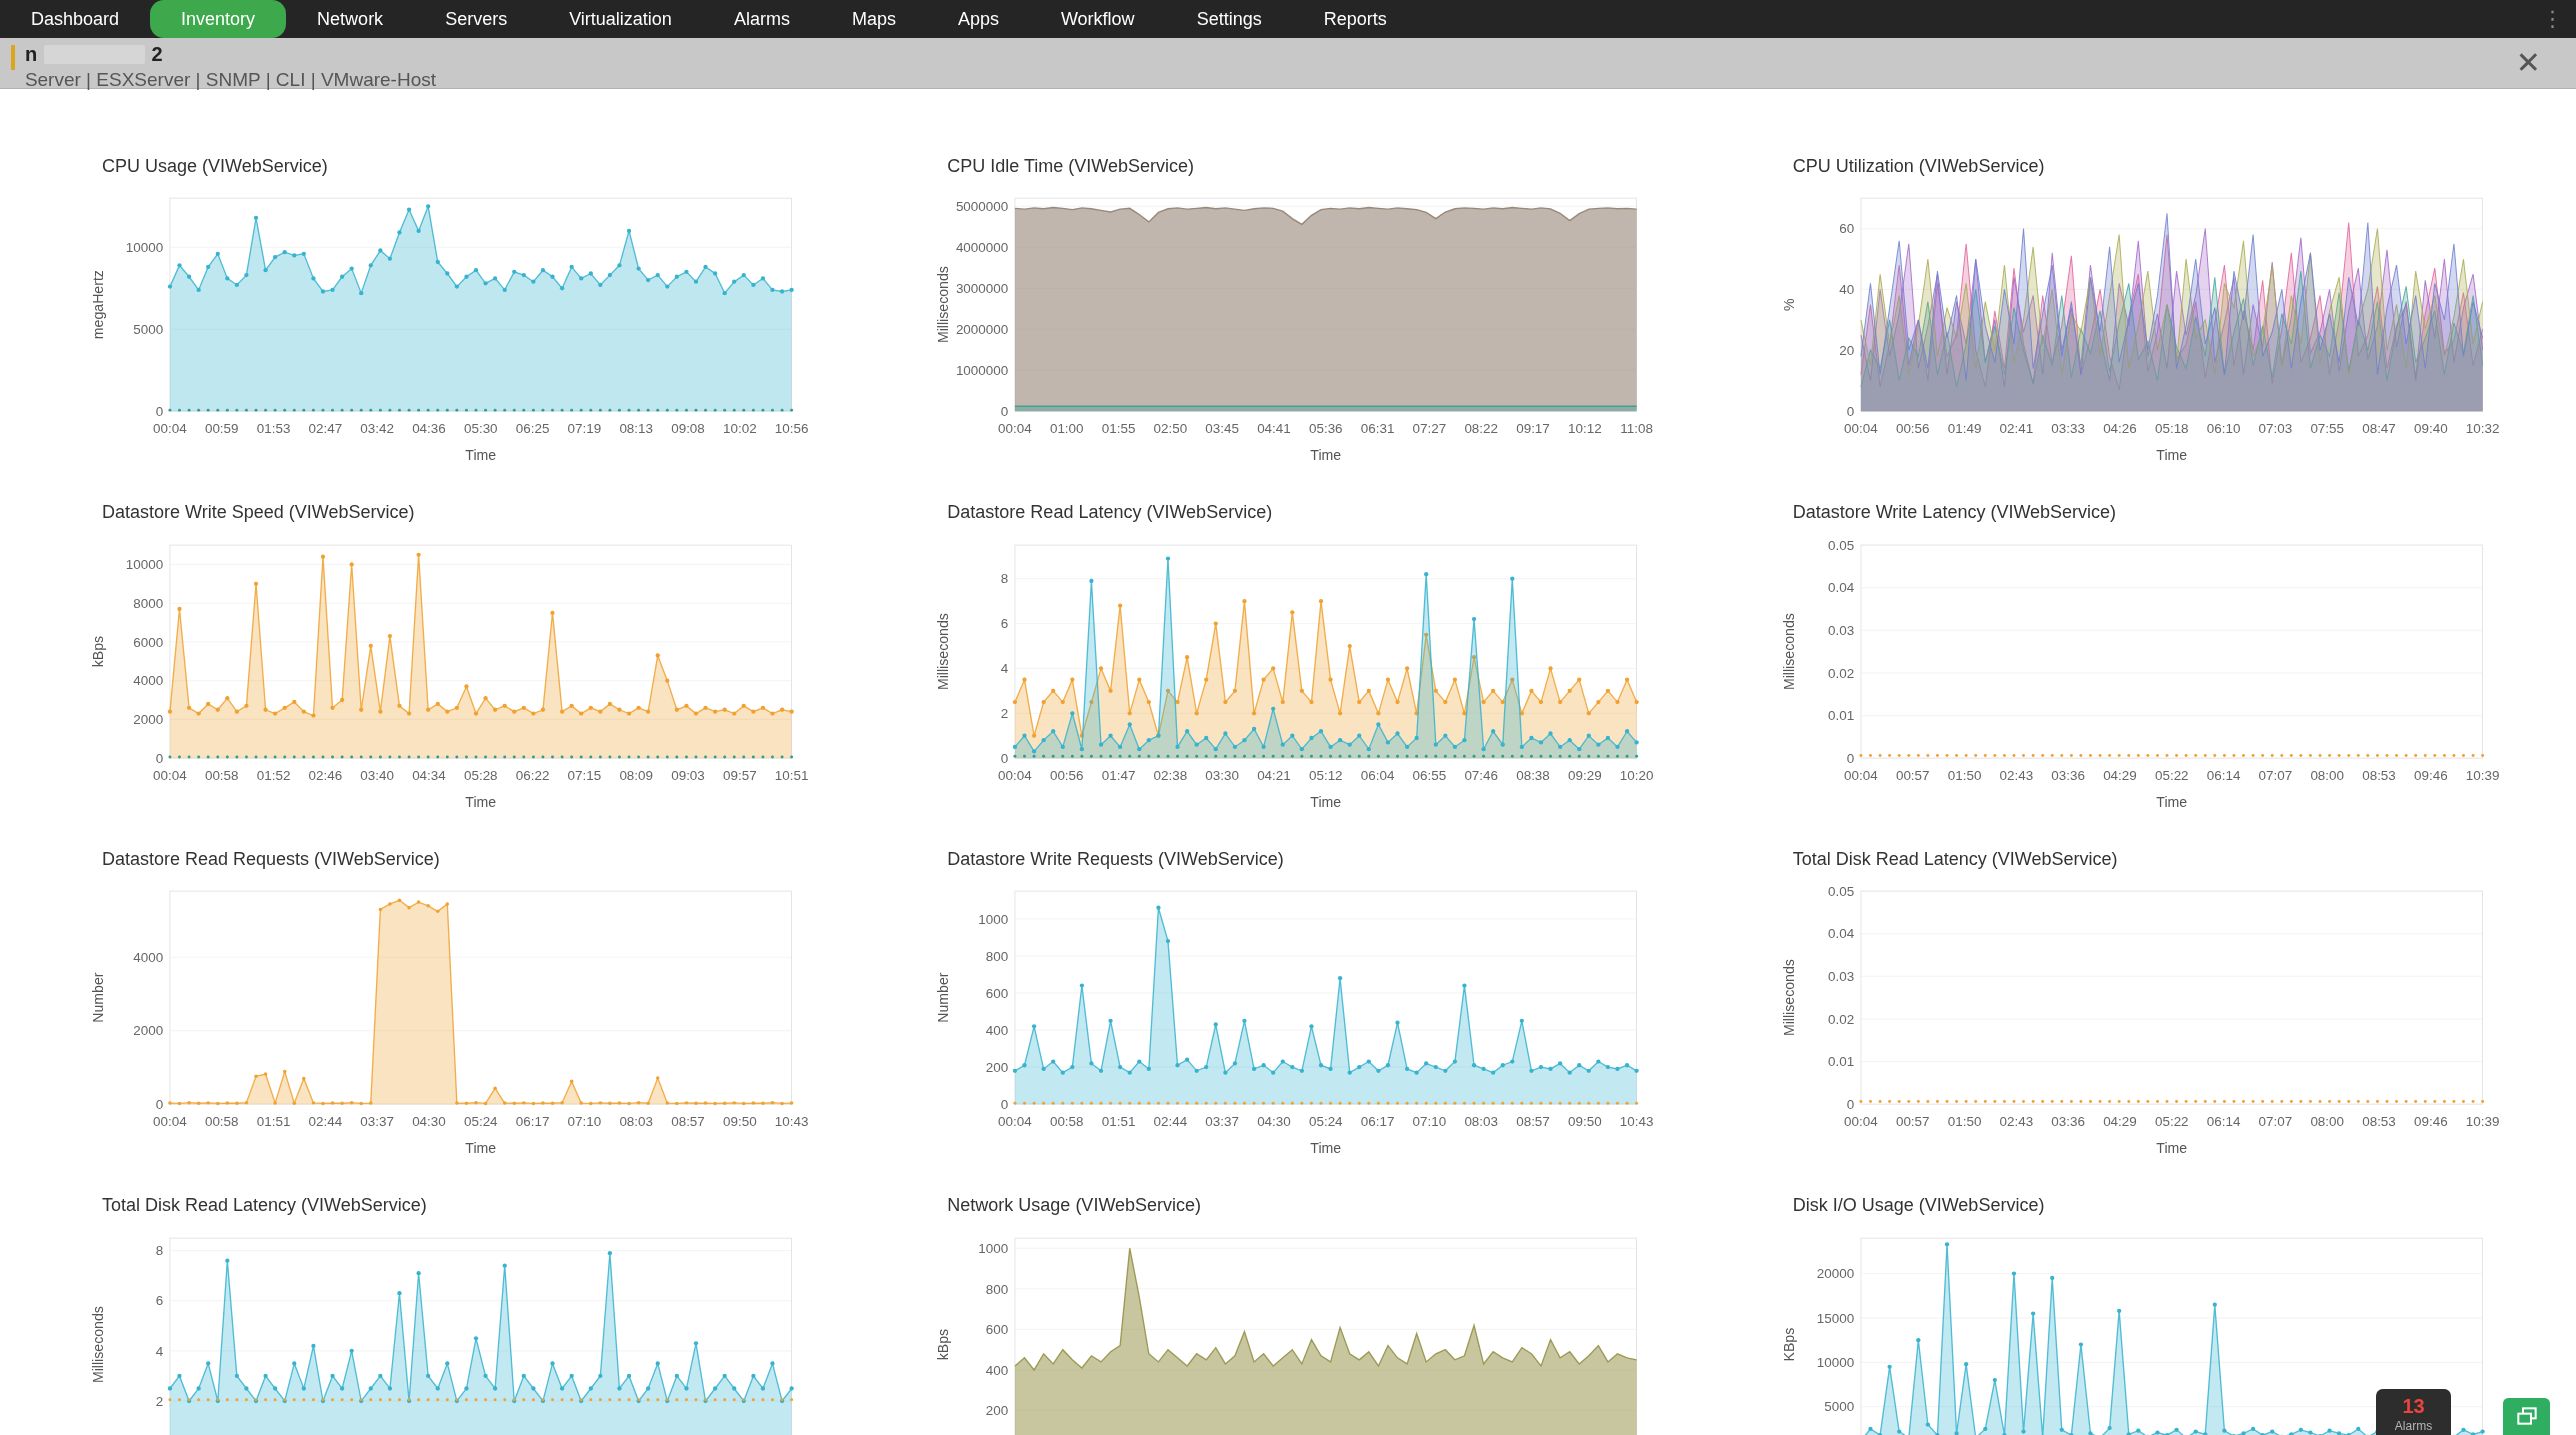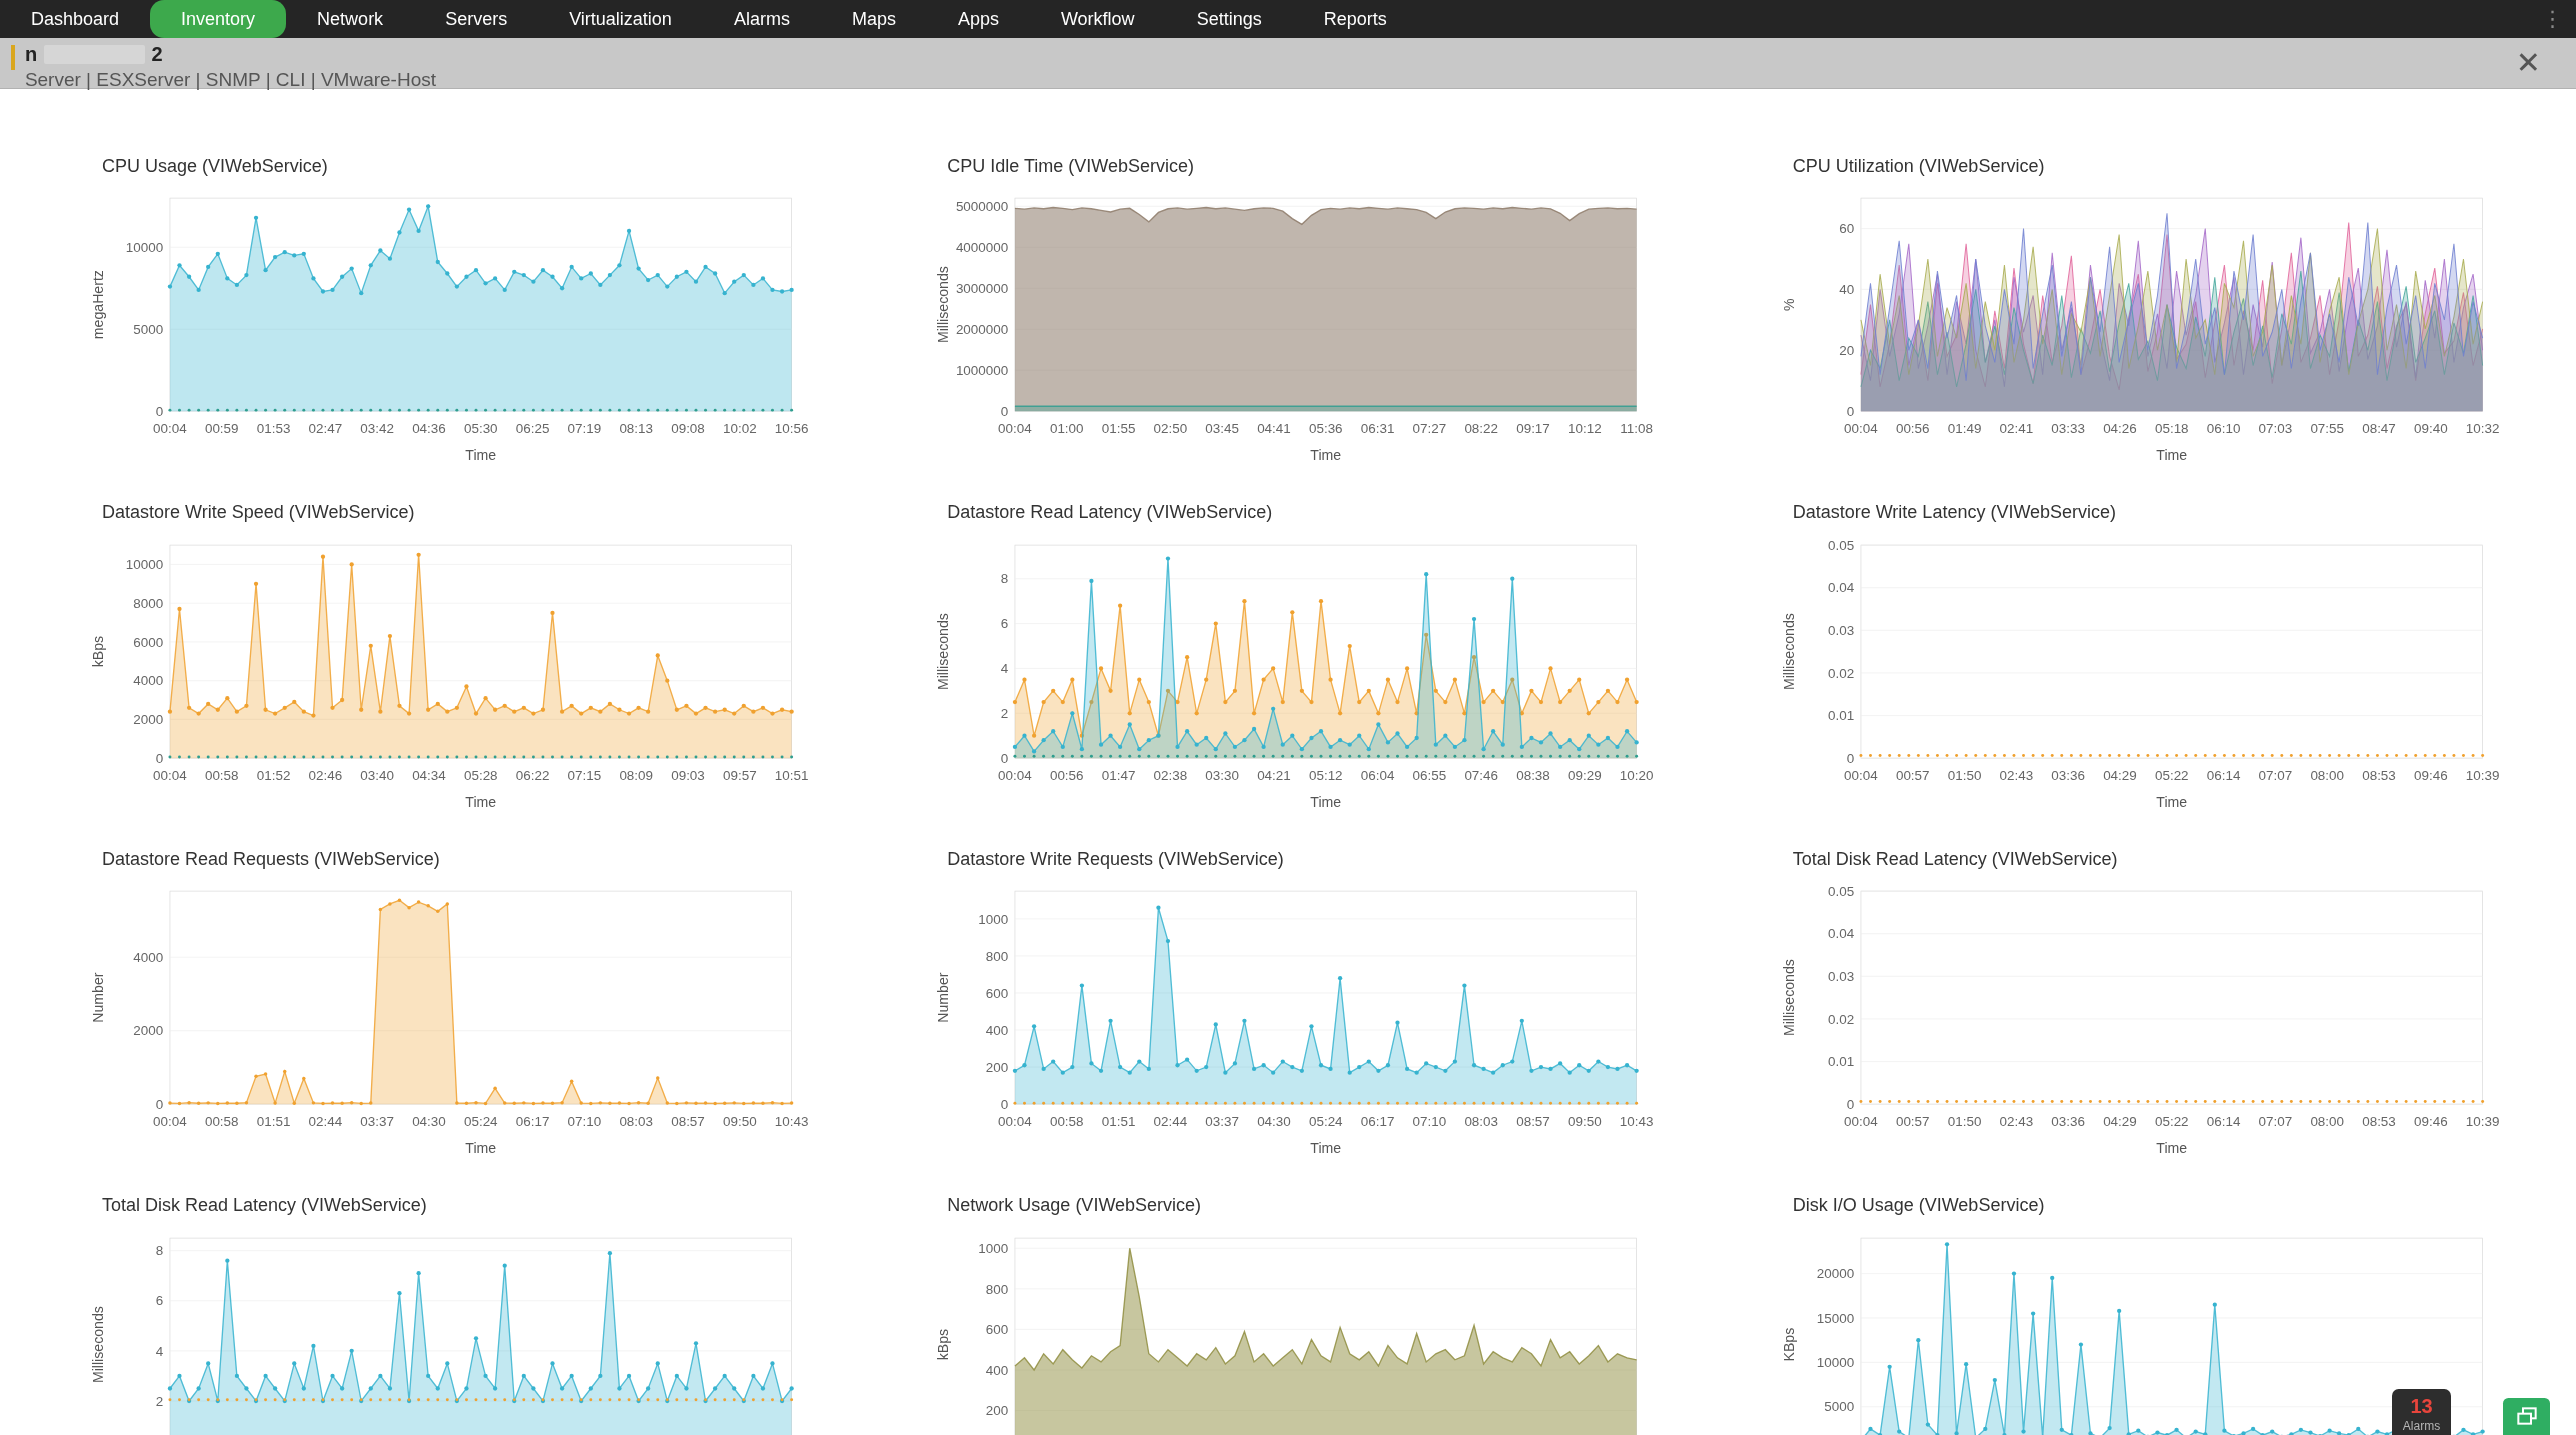--- a/index.html
+++ b/index.html
@@ -22,21 +22,21 @@
   .subtitle { font-size: 19px; color: #555; margin-top: 4px; }
   .close-btn { position: absolute; right: 35px; top: 50%; transform: translateY(-50%); font-size: 30px; color: #555; cursor: pointer; line-height: 1; }
 
   
   .grid { display: grid; grid-template-columns: repeat(3, 1fr); padding: 67px 20px 0; row-gap: 27px; }
   .chart-cell { padding-left: 62px; }
   .chart-title { font-size: 18px; font-weight: normal; color: #333; margin: 0 0 9.4px 20px; }
   svg.chart { display: block; }
 
   
-  .alarm-widget { position: absolute; right: 125px; bottom: 0; width: 59px; background: #2d2d2d;
+  .alarm-widget { position: absolute; right: 125px; bottom: 0; width: 75px; background: #2d2d2d;
     border-radius: 6.7px 6.7px 0 0; text-align: center; padding: 6.7px 0 2.7px; cursor: pointer; }
   .alarm-count { color: #e8453c; font-size: 20px; font-weight: bold; line-height: 1; }
   .alarm-label { color: #b5b5b5; font-size: 12px; margin-top: 3.4px; }
   .launcher { position: absolute; right: 25.6px; bottom: 0; width: 47px; height: 38px; background: #2fae62;
     border-radius: 5.4px 5.4px 0 0; display: flex; align-items: center; justify-content: center; cursor: pointer; }
 </style>
 </head>
 <body>
 
 <div class="nav">

